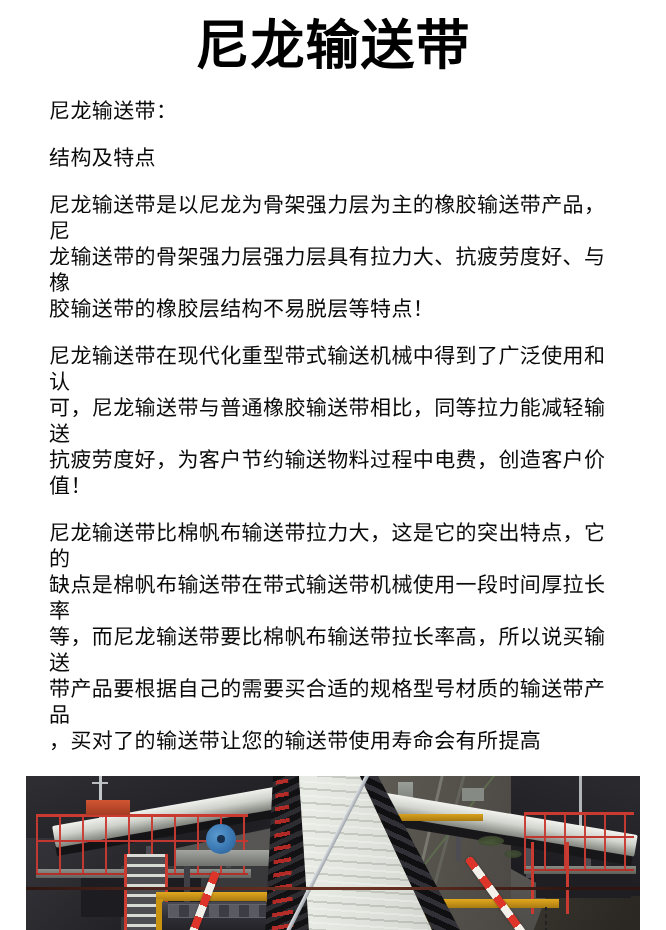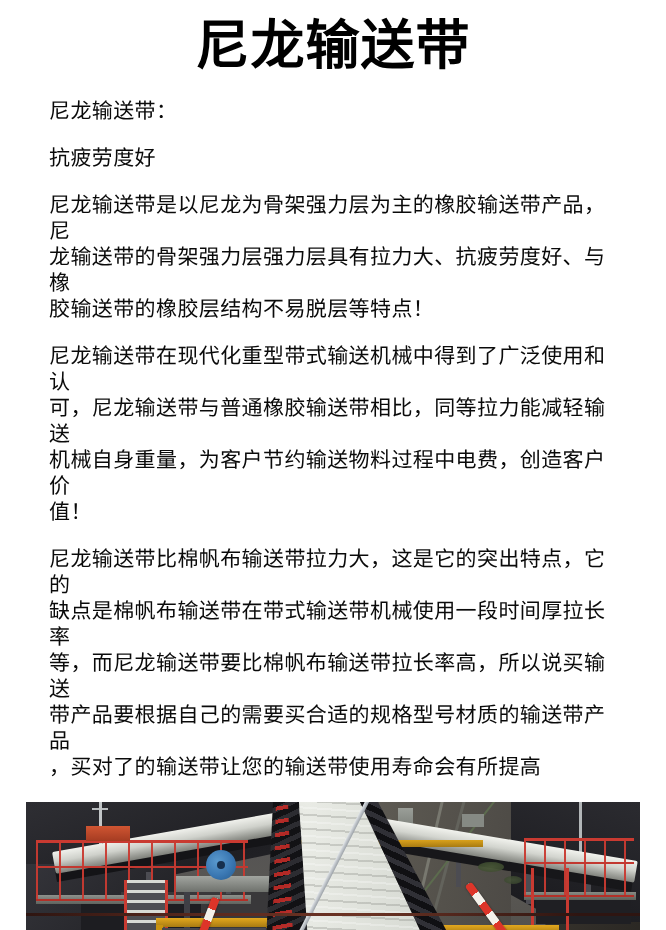--- a/index.html
+++ b/index.html
@@ -90,27 +90,27 @@
   .ph-log{left:30px;top:188px;width:62px;height:11px;border-radius:4px;background:linear-gradient(#8a857c,#5f5b52);transform:rotate(-7deg);}
   .ph-vignette{inset:0;background:radial-gradient(120% 90% at 50% 45%,transparent 60%,rgba(0,0,0,.20) 100%);}
 </style>
 </head>
 <body>
 
 <h1>尼龙输送带</h1>
 
 <div class="content">
   <p>尼龙输送带：</p>
-  <p>抗疲劳度好</p>
+  <p>结构及特点</p>
   <p>尼龙输送带是以尼龙为骨架强力层为主的橡胶输送带产品，尼
 龙输送带的骨架强力层强力层具有拉力大、抗疲劳度好、与橡
 胶输送带的橡胶层结构不易脱层等特点！</p>
   <p>尼龙输送带在现代化重型带式输送机械中得到了广泛使用和认
 可，尼龙输送带与普通橡胶输送带相比，同等拉力能减轻输送
-机械自身重量，为客户节约输送物料过程中电费，创造客户价
+抗疲劳度好，为客户节约输送物料过程中电费，创造客户价
 值！</p>
   <p>尼龙输送带比棉帆布输送带拉力大，这是它的突出特点，它的
 缺点是棉帆布输送带在带式输送带机械使用一段时间厚拉长率
 等，而尼龙输送带要比棉帆布输送带拉长率高，所以说买输送
 带产品要根据自己的需要买合适的规格型号材质的输送带产品
 ，买对了的输送带让您的输送带使用寿命会有所提高</p>
 </div>
 
 <figure class="photo" role="img" aria-label="煤场中的多条平行带式输送机现场照片：中间为浅灰色输送带，两侧有红色护栏平台、蓝色卷筒、黄色门架与红白相间警示杆">
   <i class="ph-coal-tl"></i>

